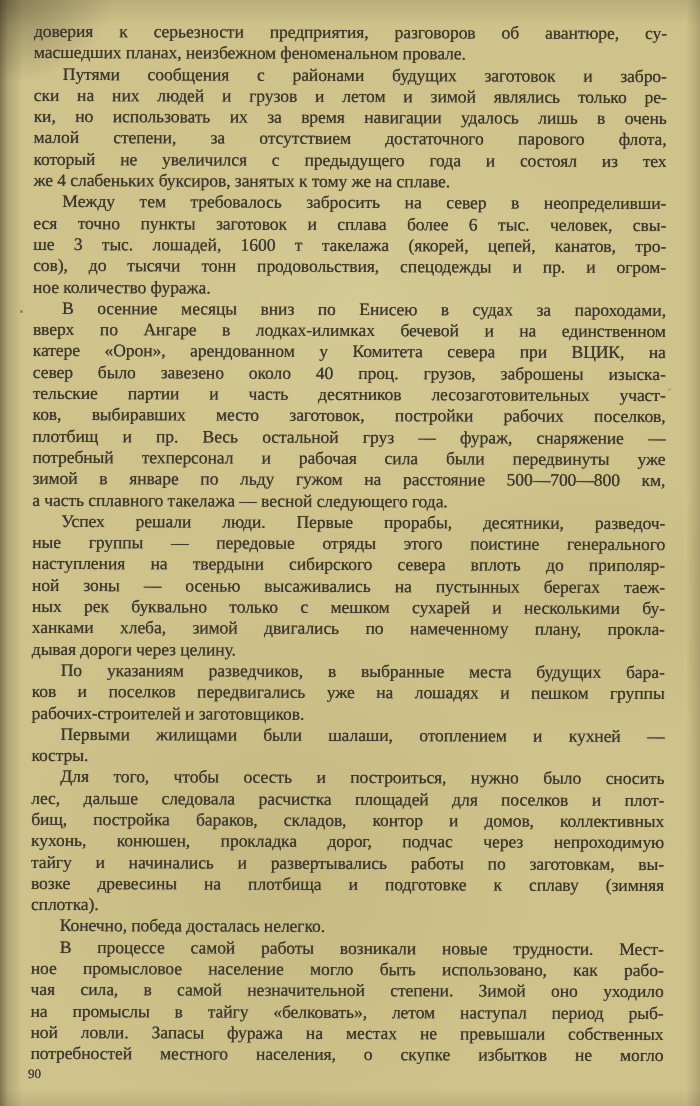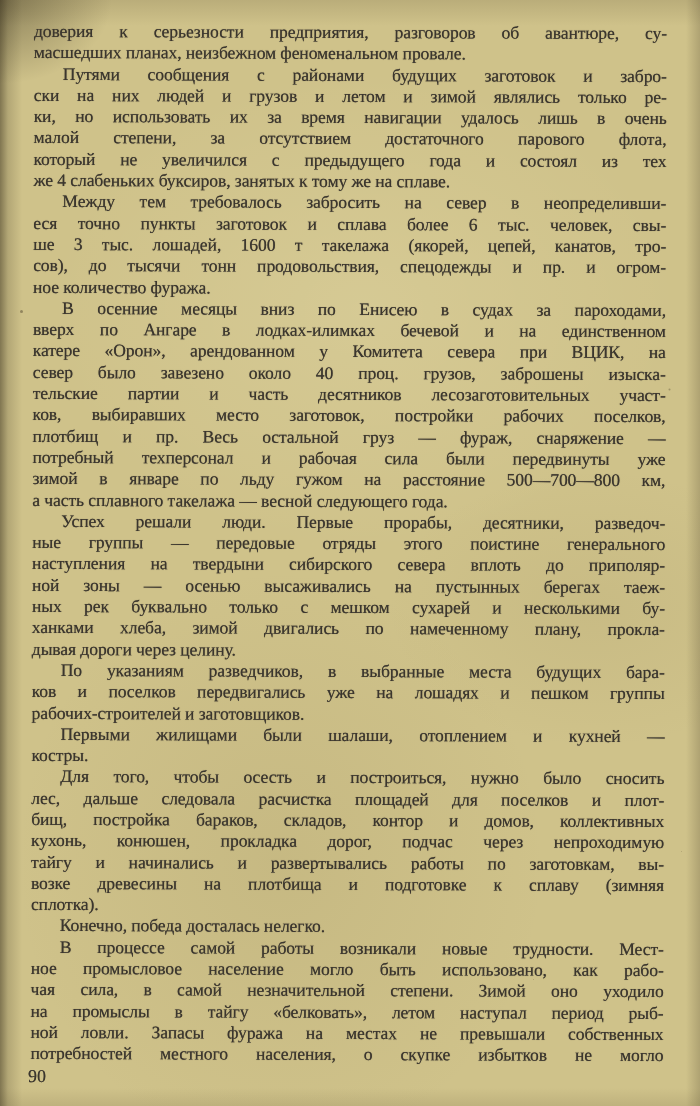--- a/index.html
+++ b/index.html
@@ -46,21 +46,21 @@
   .line.end {
     text-align-last: left;
   }
   .line.indent {
     text-indent: 29px;
   }
   .page-number {
     position: absolute;
     left: 28px;
     top: 1066px;
-    font-size: 18px;
+    font-size: 13px;
     color: var(--ink, #3b362e);
     text-shadow: 0 0 0.6px rgba(59,54,46,0.8);
     transform: rotate(0.2deg);
   }
   .speck {
     position: absolute;
     width: 3px;
     height: 3px;
     border-radius: 50%;
     background: rgba(70,60,40,0.45);

